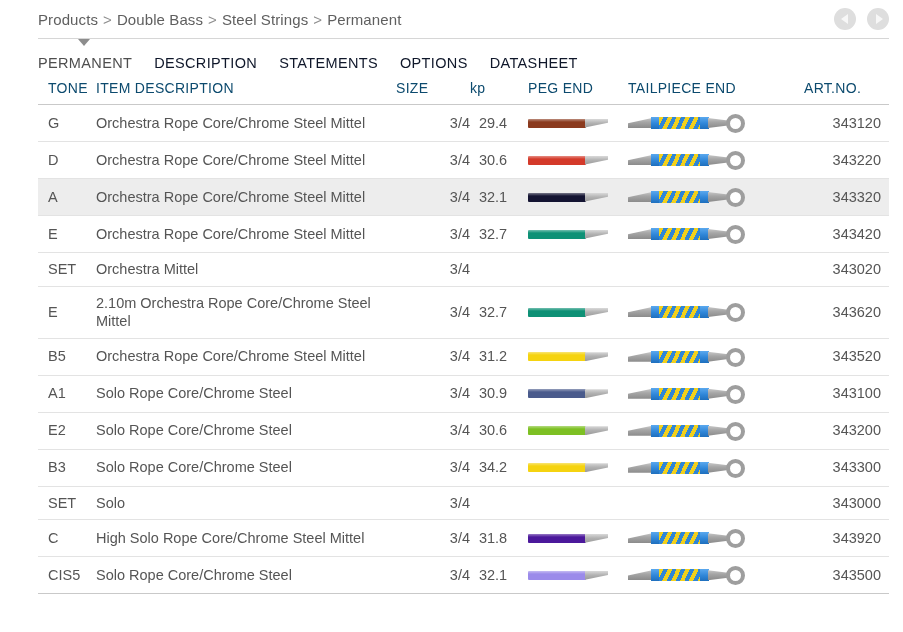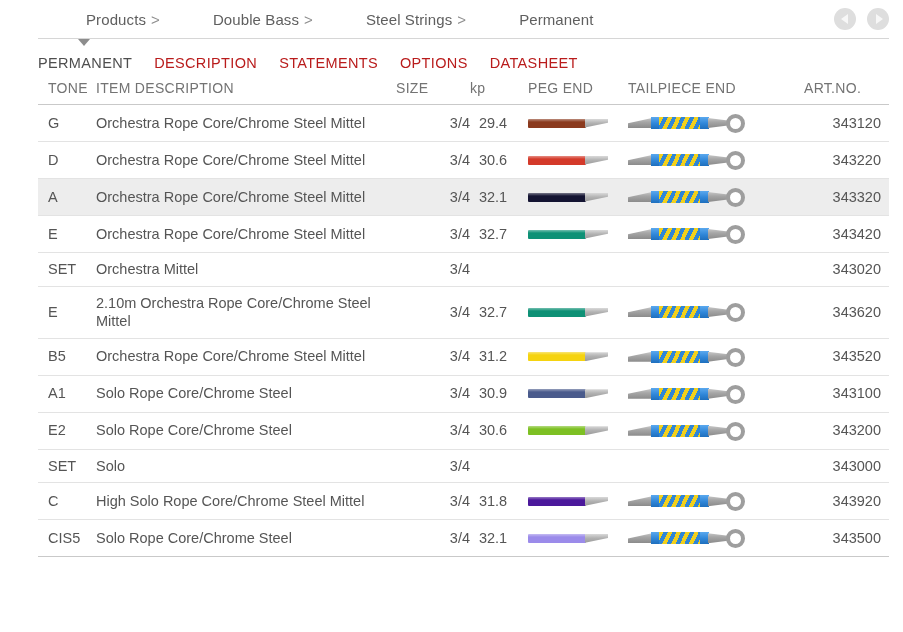--- a/index.html
+++ b/index.html
@@ -22,21 +22,21 @@
     display: flex; align-items: center;
   }
   .breadcrumb {
     margin-left: 38px;
     font-size: 15px;
     color: #5f5f5f;
     letter-spacing: 0.1px;
     white-space: nowrap;
   }
   .breadcrumb .sep { color: #8e8e8e; margin: 0 5px; }
-  .breadcrumb .crumb { color: #5f5f5f; margin-left: 48px; }
+  .breadcrumb .crumb { color: #5f5f5f; }
 
   .nav-buttons {
     position: absolute;
     right: 14px; top: 8px;
     display: flex; gap: 11px;
   }
   .nav-btn {
     width: 22px; height: 22px;
     border-radius: 50%;
     background: #dedede;
@@ -61,21 +61,21 @@
 
   
   .tabs {
     position: absolute;
     left: 38px; top: 50px;
     width: 851px; height: 26px;
     display: flex; align-items: center;
   }
   .tab {
     font-size: 14.5px;
-    color: #b91c1c;
+    color: #0f172a;
     letter-spacing: 0.35px;
     margin-right: 22px;
     cursor: pointer;
     white-space: nowrap;
   }
   .tab.active { color: #4e4e4e; }
 
   .tab-marker {
     position: absolute;
     left: 78px; top: 39px;
@@ -85,21 +85,21 @@
     border-top: 7px solid #8d8d8d;
   }
 
   
   .tbl-wrap { position: absolute; left: 38px; top: 80px; width: 851px; }
   table.grid { width: 851px; border-collapse: collapse; table-layout: fixed; }
 
   table.grid thead th {
     font-size: 14px;
     font-weight: normal;
-    color: #737373;
+    color: #0c4a6e;
     letter-spacing: 0.3px;
     padding: 0 0 8px 0;
     text-align: left;
     vertical-align: bottom;
     border-bottom: 1.5px solid #c9c9c9;
     white-space: nowrap;
   }
 
   table.grid tbody td {
     font-size: 14.5px;
@@ -413,20 +413,43 @@
                 <div class="band b1"></div>
                 <div class="stripes"></div>
                 <div class="band b2"></div>
                 <div class="shaft-r"></div>
                 <div class="ring"></div>
               </div>
             </td>
             <td class="c-art">343200</td>
           </tr>
           <tr class="">
+            <td class="c-tone">B3</td>
+            <td class="c-desc">Solo Rope Core/Chrome Steel</td>
+            <td class="c-size">3/4</td>
+            <td class="c-kp">34.2</td>
+            <td class="c-peg">
+              <div class="peg-end">
+                <div class="bar" style="background: rgb(245, 211, 16);"></div>
+                <div class="tip"></div>
+              </div>
+            </td>
+            <td class="c-tail">
+              <div class="tail-end">
+                <div class="shaft-l"></div>
+                <div class="band b1"></div>
+                <div class="stripes"></div>
+                <div class="band b2"></div>
+                <div class="shaft-r"></div>
+                <div class="ring"></div>
+              </div>
+            </td>
+            <td class="c-art">343300</td>
+          </tr>
+          <tr class="">
             <td class="c-tone">SET</td>
             <td class="c-desc">Solo</td>
             <td class="c-size">3/4</td>
             <td class="c-kp"></td>
             <td class="c-peg"></td>
             <td class="c-tail"></td>
             <td class="c-art">343000</td>
           </tr>
           <tr class="">
             <td class="c-tone">C</td>

